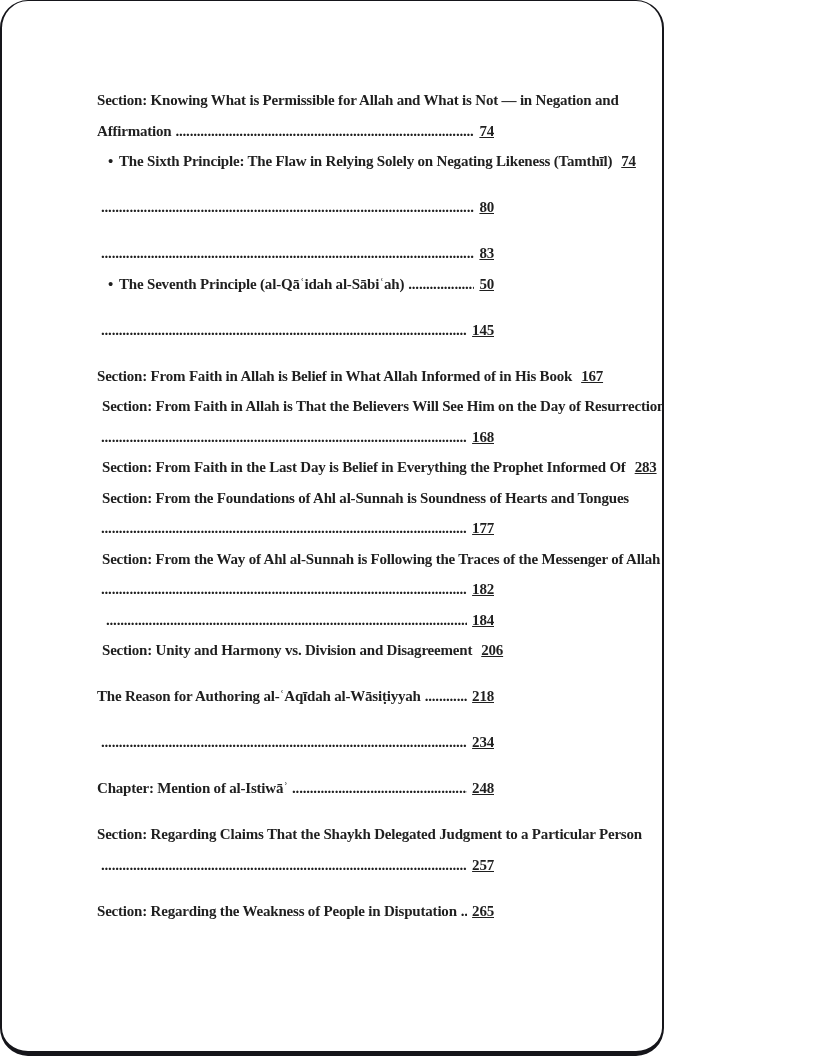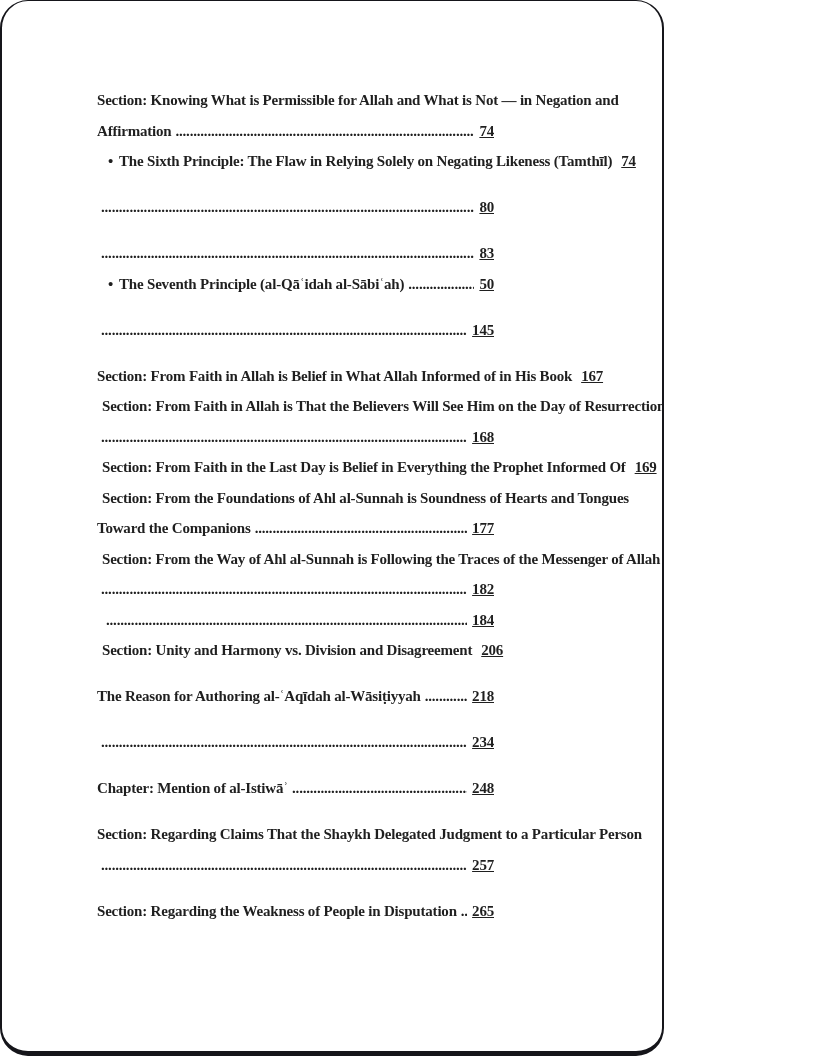--- a/index.html
+++ b/index.html
@@ -109,27 +109,26 @@
         <span class="txt">Section: From Faith in Allah is That the Believers Will See Him on the Day of Resurrection</span>
       </p>
       <p class="line leader">
         <span class="txt"></span>
         <span class="dots">................................................................................................................................................................................................................................................................................................................................</span>
         <span class="pg">168</span>
       </p>
       <p class="line leader sp">
         <span class="txt">Section: From Faith in the Last Day is Belief in Everything the Prophet Informed Of</span>
         <span class="dots">................................................................................................................................................................................................................................................................................................................................</span>
-        <span class="pg">169</span>
+        <span class="pg">283</span>
       </p>
       <p class="line sp">
         <span class="txt">Section: From the Foundations of Ahl al-Sunnah is Soundness of Hearts and Tongues</span>
       </p>
       <p class="line leader">
-        <span class="txt">Toward the Companions</span>
         <span class="dots">................................................................................................................................................................................................................................................................................................................................</span>
         <span class="pg">177</span>
       </p>
       <p class="line sp">
         <span class="txt">Section: From the Way of Ahl al-Sunnah is Following the Traces of the Messenger of Allah</span>
       </p>
       <p class="line leader">
         <span class="txt"></span>
         <span class="dots">................................................................................................................................................................................................................................................................................................................................</span>
         <span class="pg">182</span>

